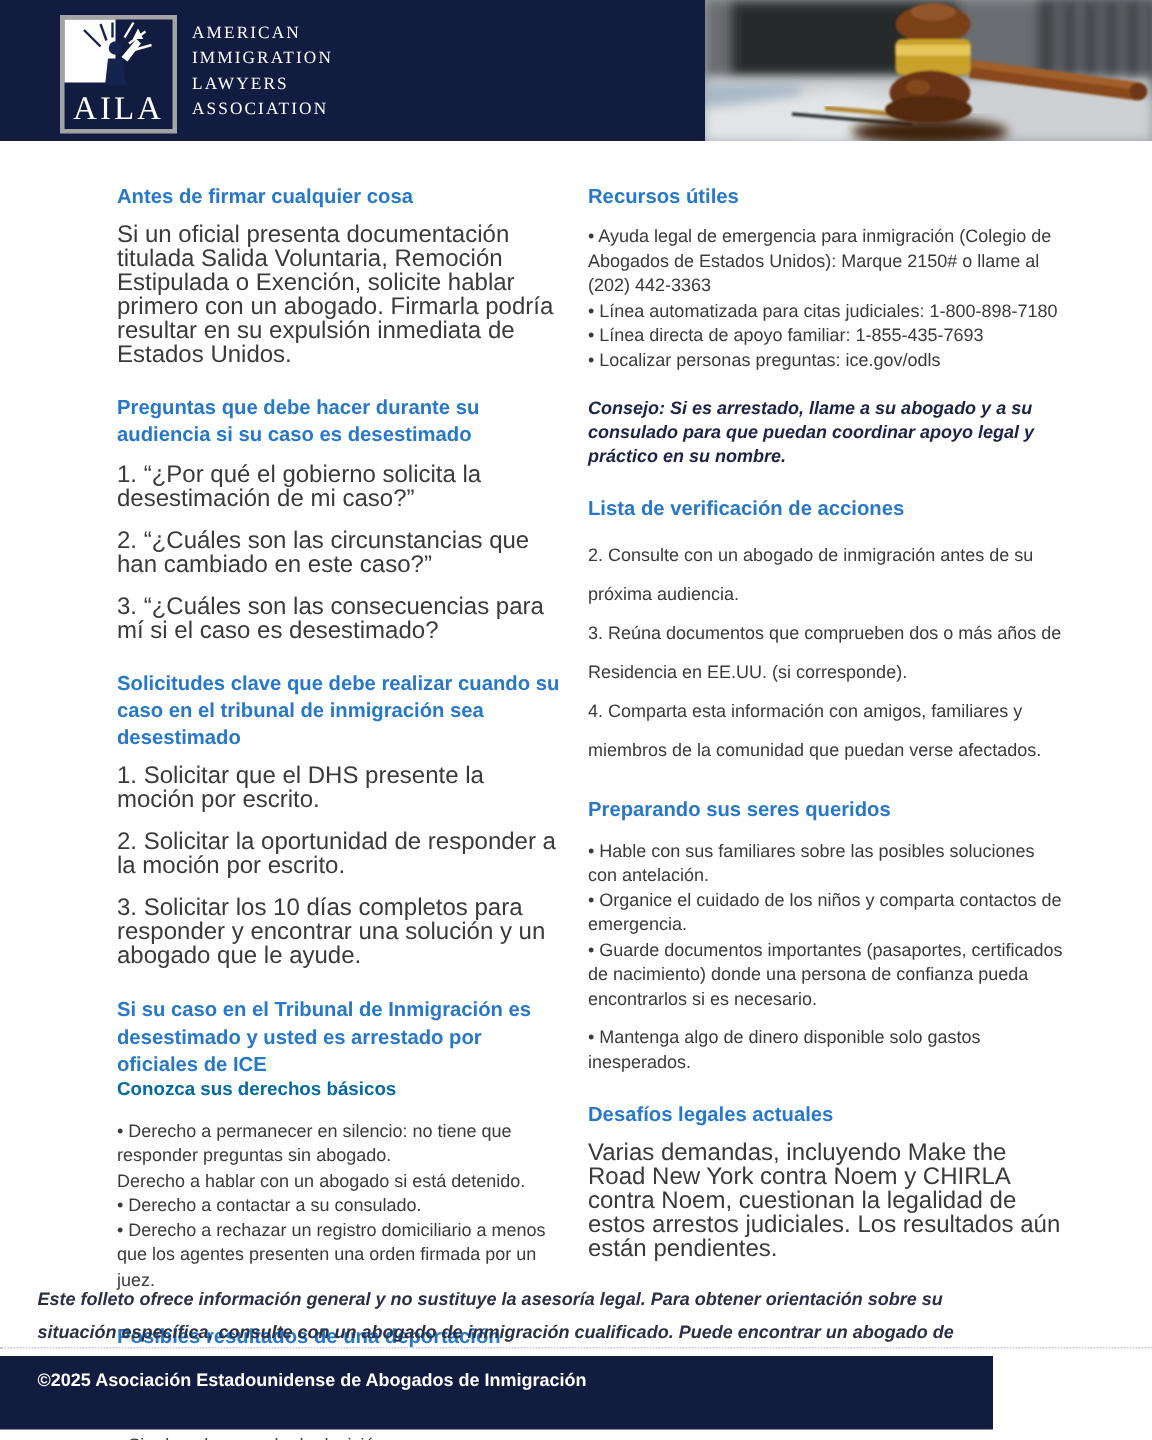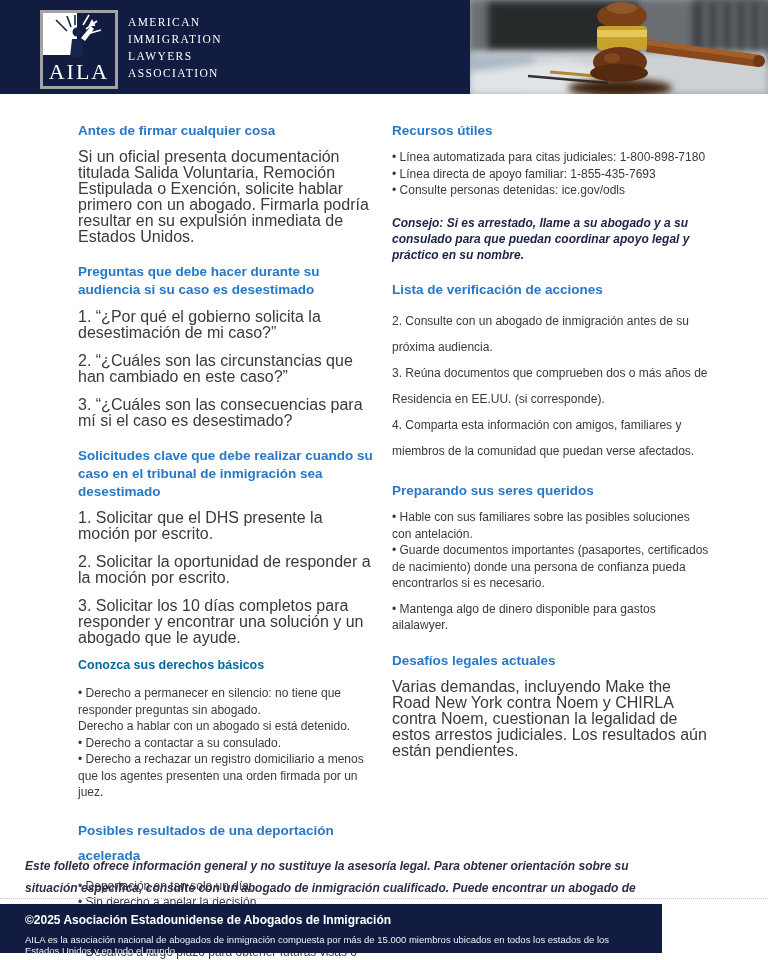--- a/index.html
+++ b/index.html
@@ -129,58 +129,60 @@
       <div class="h">Preguntas que debe hacer durante su audiencia si su caso es desestimado</div>
       <p class="p">1. “¿Por qué el gobierno solicita la desestimación de mi caso?”</p>
       <p class="p">2. “¿Cuáles son las circunstancias que han cambiado en este caso?”</p>
       <p class="p">3. “¿Cuáles son las consecuencias para mí si el caso es desestimado?</p>
 
       <div class="h">Solicitudes clave que debe realizar cuando su caso en el tribunal de inmigración sea desestimado</div>
       <p class="p">1. Solicitar que el DHS presente la moción por escrito.</p>
       <p class="p">2. Solicitar la oportunidad de responder a la moción por escrito.</p>
       <p class="p">3. Solicitar los 10 días completos para responder y encontrar una solución y un abogado que le ayude.</p>
 
+      <div class="h tight-bottom">Si su caso en el Tribunal de Inmigración es desestimado y usted es arrestado por oficiales de ICE</div>
       <div class="sub">Conozca sus derechos básicos</div>
       <div class="ln">• Derecho a permanecer en silencio: no tiene que responder preguntas sin abogado.</div>
       <div class="ln">Derecho a hablar con un abogado si está detenido.</div>
       <div class="ln">• Derecho a contactar a su consulado.</div>
       <div class="ln">• Derecho a rechazar un registro domiciliario a menos que los agentes presenten una orden firmada por un juez.</div>
 
       <div class="h loose">Posibles resultados de una deportación acelerada</div>
       <div class="ln">• Deportación en tan solo un día.</div>
       <div class="ln">• Sin derecho a apelar la decisión.</div>
       <div class="ln">• Una prohibición de cinco años para regresar a los Estados Unidos.</div>
       <div class="ln">• Desafíos a largo plazo para obtener futuras visas o reuniéndose con su familia en Estados Unidos.</div>
     </div>
 
     <div class="col-right">
       <div class="h first">Recursos útiles</div>
+      <div class="ln">• Ayuda legal de emergencia para inmigración (Colegio de Abogados de Estados Unidos): Marque 2150# o llame al (202) 442-3363</div>
       <div class="ln">• Línea automatizada para citas judiciales: 1-800-898-7180</div>
       <div class="ln">• Línea directa de apoyo familiar: 1-855-435-7693</div>
-      <div class="ln">• Consulte personas detenidas: ice.gov/odls</div>
+      <div class="ln">• Localizar personas preguntas: ice.gov/odls</div>
       <p class="tip">Consejo: Si es arrestado, llame a su abogado y a su consulado para que puedan coordinar apoyo legal y práctico en su nombre.</p>
 
       <div class="h">Lista de verificación de acciones</div>
       <div class="num">2. Consulte con un abogado de inmigración antes de su próxima audiencia.</div>
       <div class="num">3. Reúna documentos que comprueben dos o más años de Residencia en EE.UU. (si corresponde).</div>
       <div class="num">4. Comparta esta información con amigos, familiares y miembros de la comunidad que puedan verse afectados.</div>
 
       <div class="h">Preparando sus seres queridos</div>
       <div class="ln">• Hable con sus familiares sobre las posibles soluciones con antelación.</div>
+      <div class="ln">• Organice el cuidado de los niños y comparta contactos de emergencia.</div>
       <div class="ln">• Guarde documentos importantes (pasaportes, certificados de nacimiento) donde una persona de confianza pueda encontrarlos si es necesario.</div>
-      <div class="ln gap-top">• Mantenga algo de dinero disponible para gastos ailalawyer.</div>
+      <div class="ln gap-top">• Mantenga algo de dinero disponible solo gastos inesperados.</div>
 
       <div class="h">Desafíos legales actuales</div>
       <p class="p">Varias demandas, incluyendo Make the Road New York contra Noem y CHIRLA contra Noem, cuestionan la legalidad de estos arrestos judiciales. Los resultados aún están pendientes.</p>
     </div>
 
   </main>
 
   <div class="disclaimer"><span>Este folleto ofrece información general y no sustituye la asesoría legal. Para obtener orientación sobre su situación específica, consulte con un abogado de inmigración cualificado. Puede encontrar un abogado de inmigración en </span><span class="site-link">ailalawyer.com.</span></div>
 
   <div class="dotline"></div>
 
   <footer class="footer-bar">
     <div class="footer-line1">©2025 Asociación Estadounidense de Abogados de Inmigración</div>
-    <div class="footer-line2">AILA es la asociación nacional de abogados de inmigración compuesta por más de 15.000 miembros ubicados en todos los estados de los Estados Unidos y en todo el mundo.</div>
   </footer>
 
 </div>
 
 </body></html>

